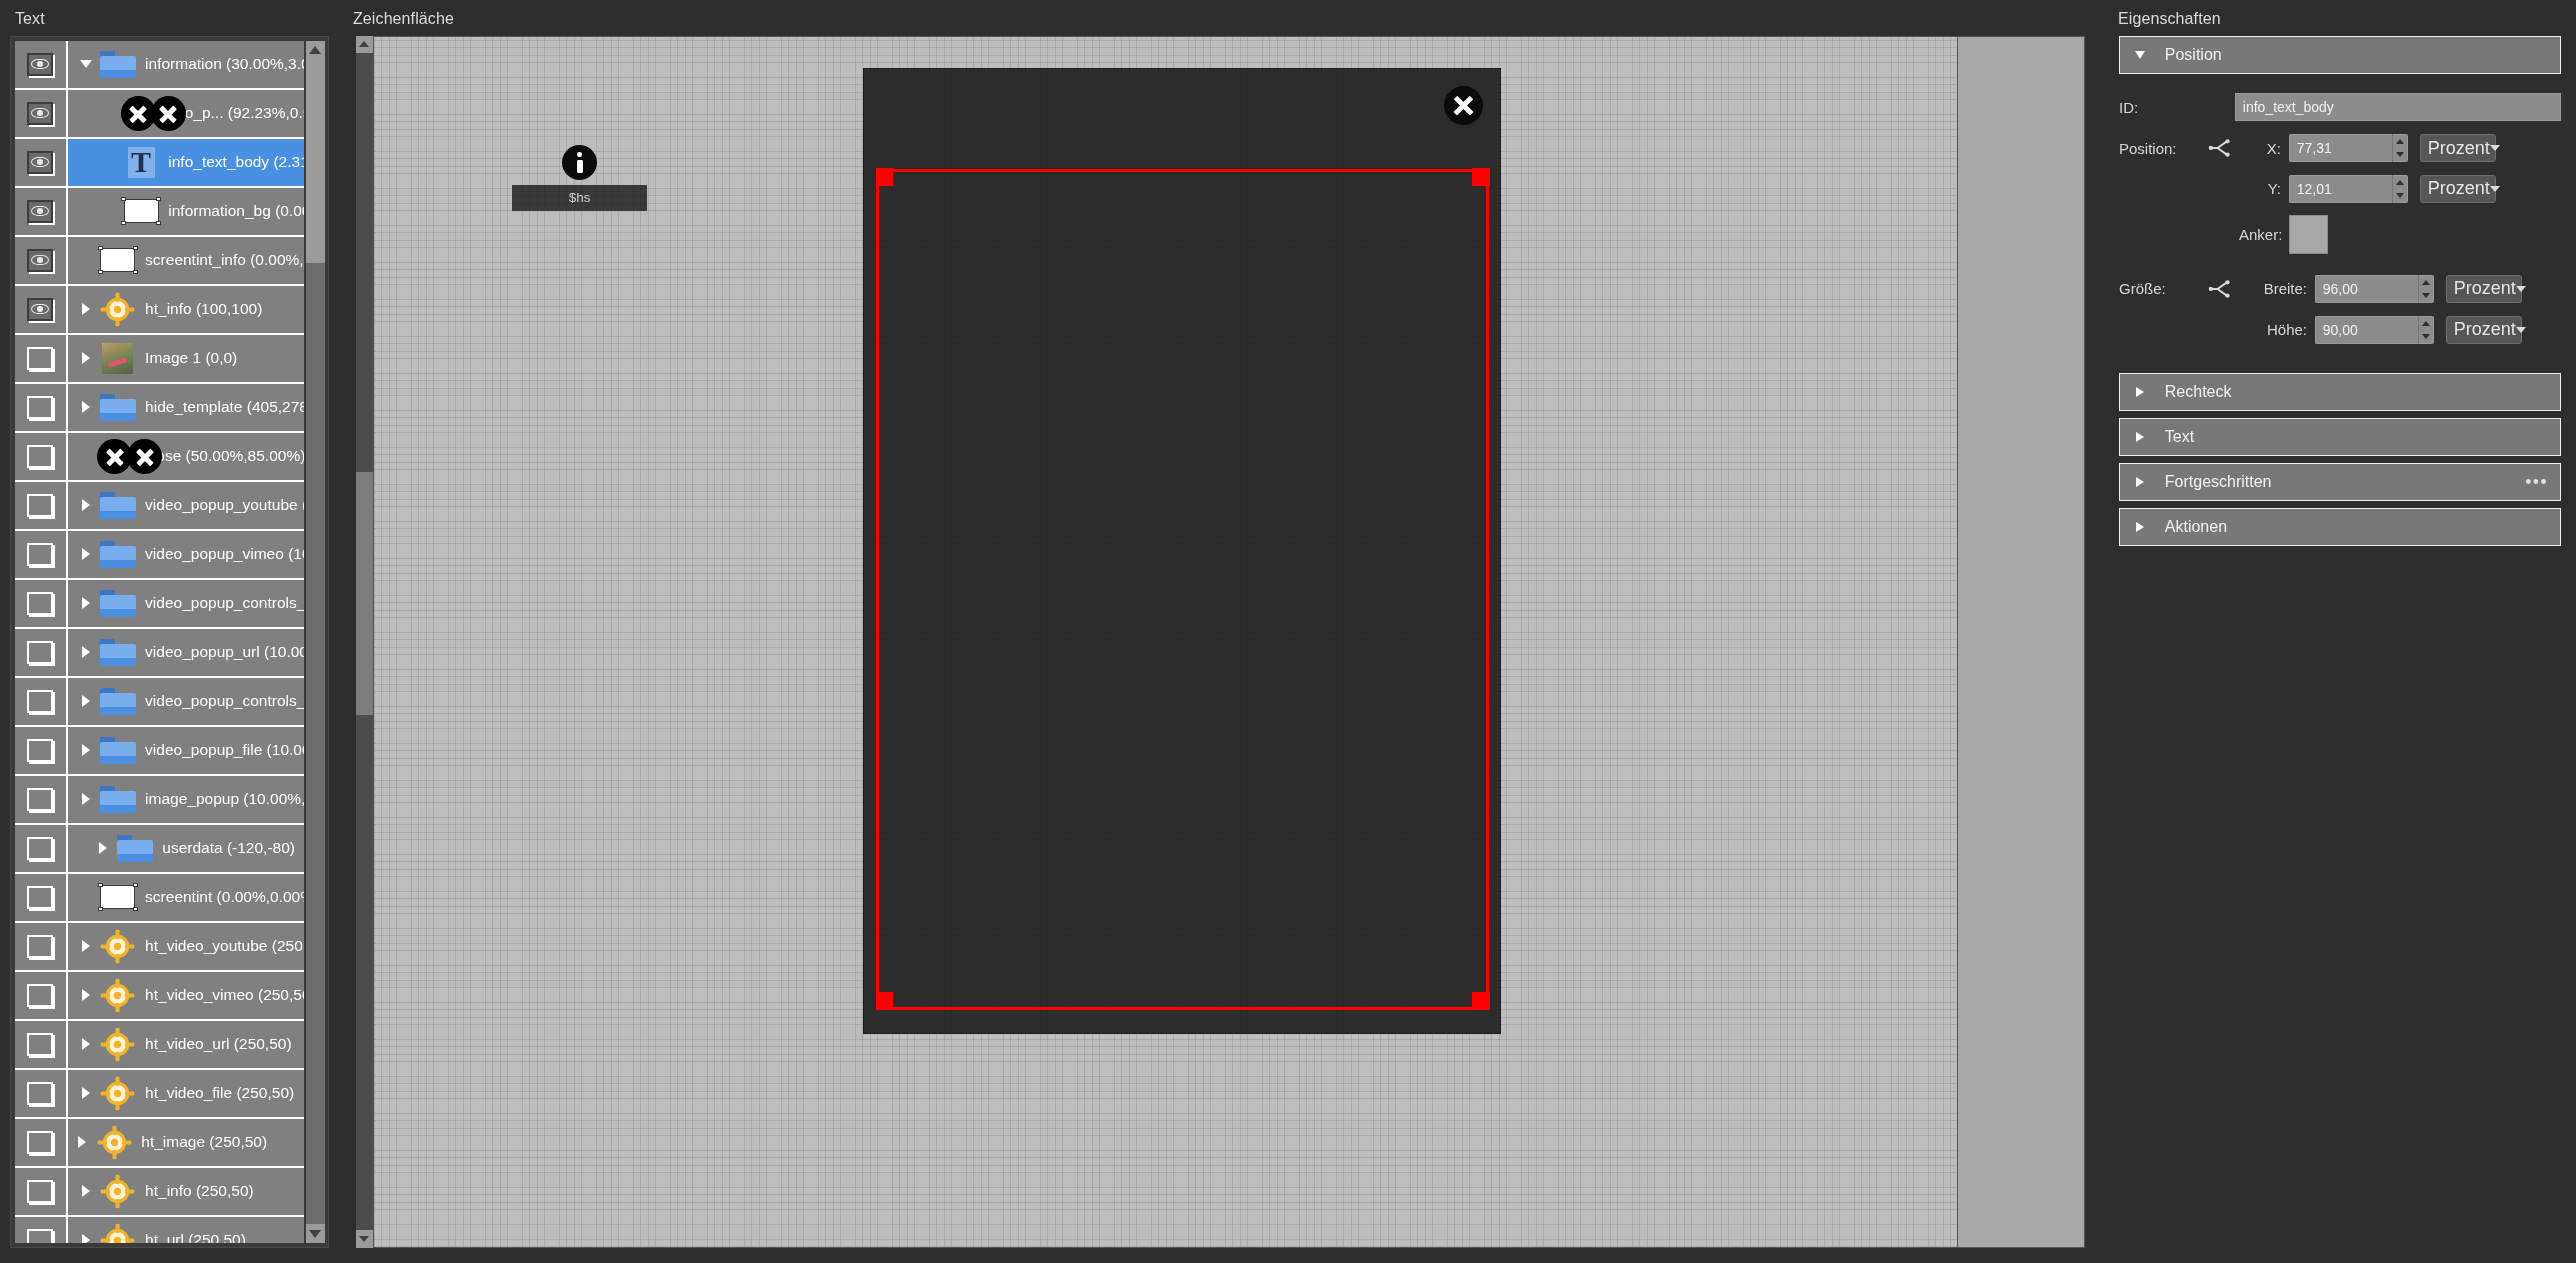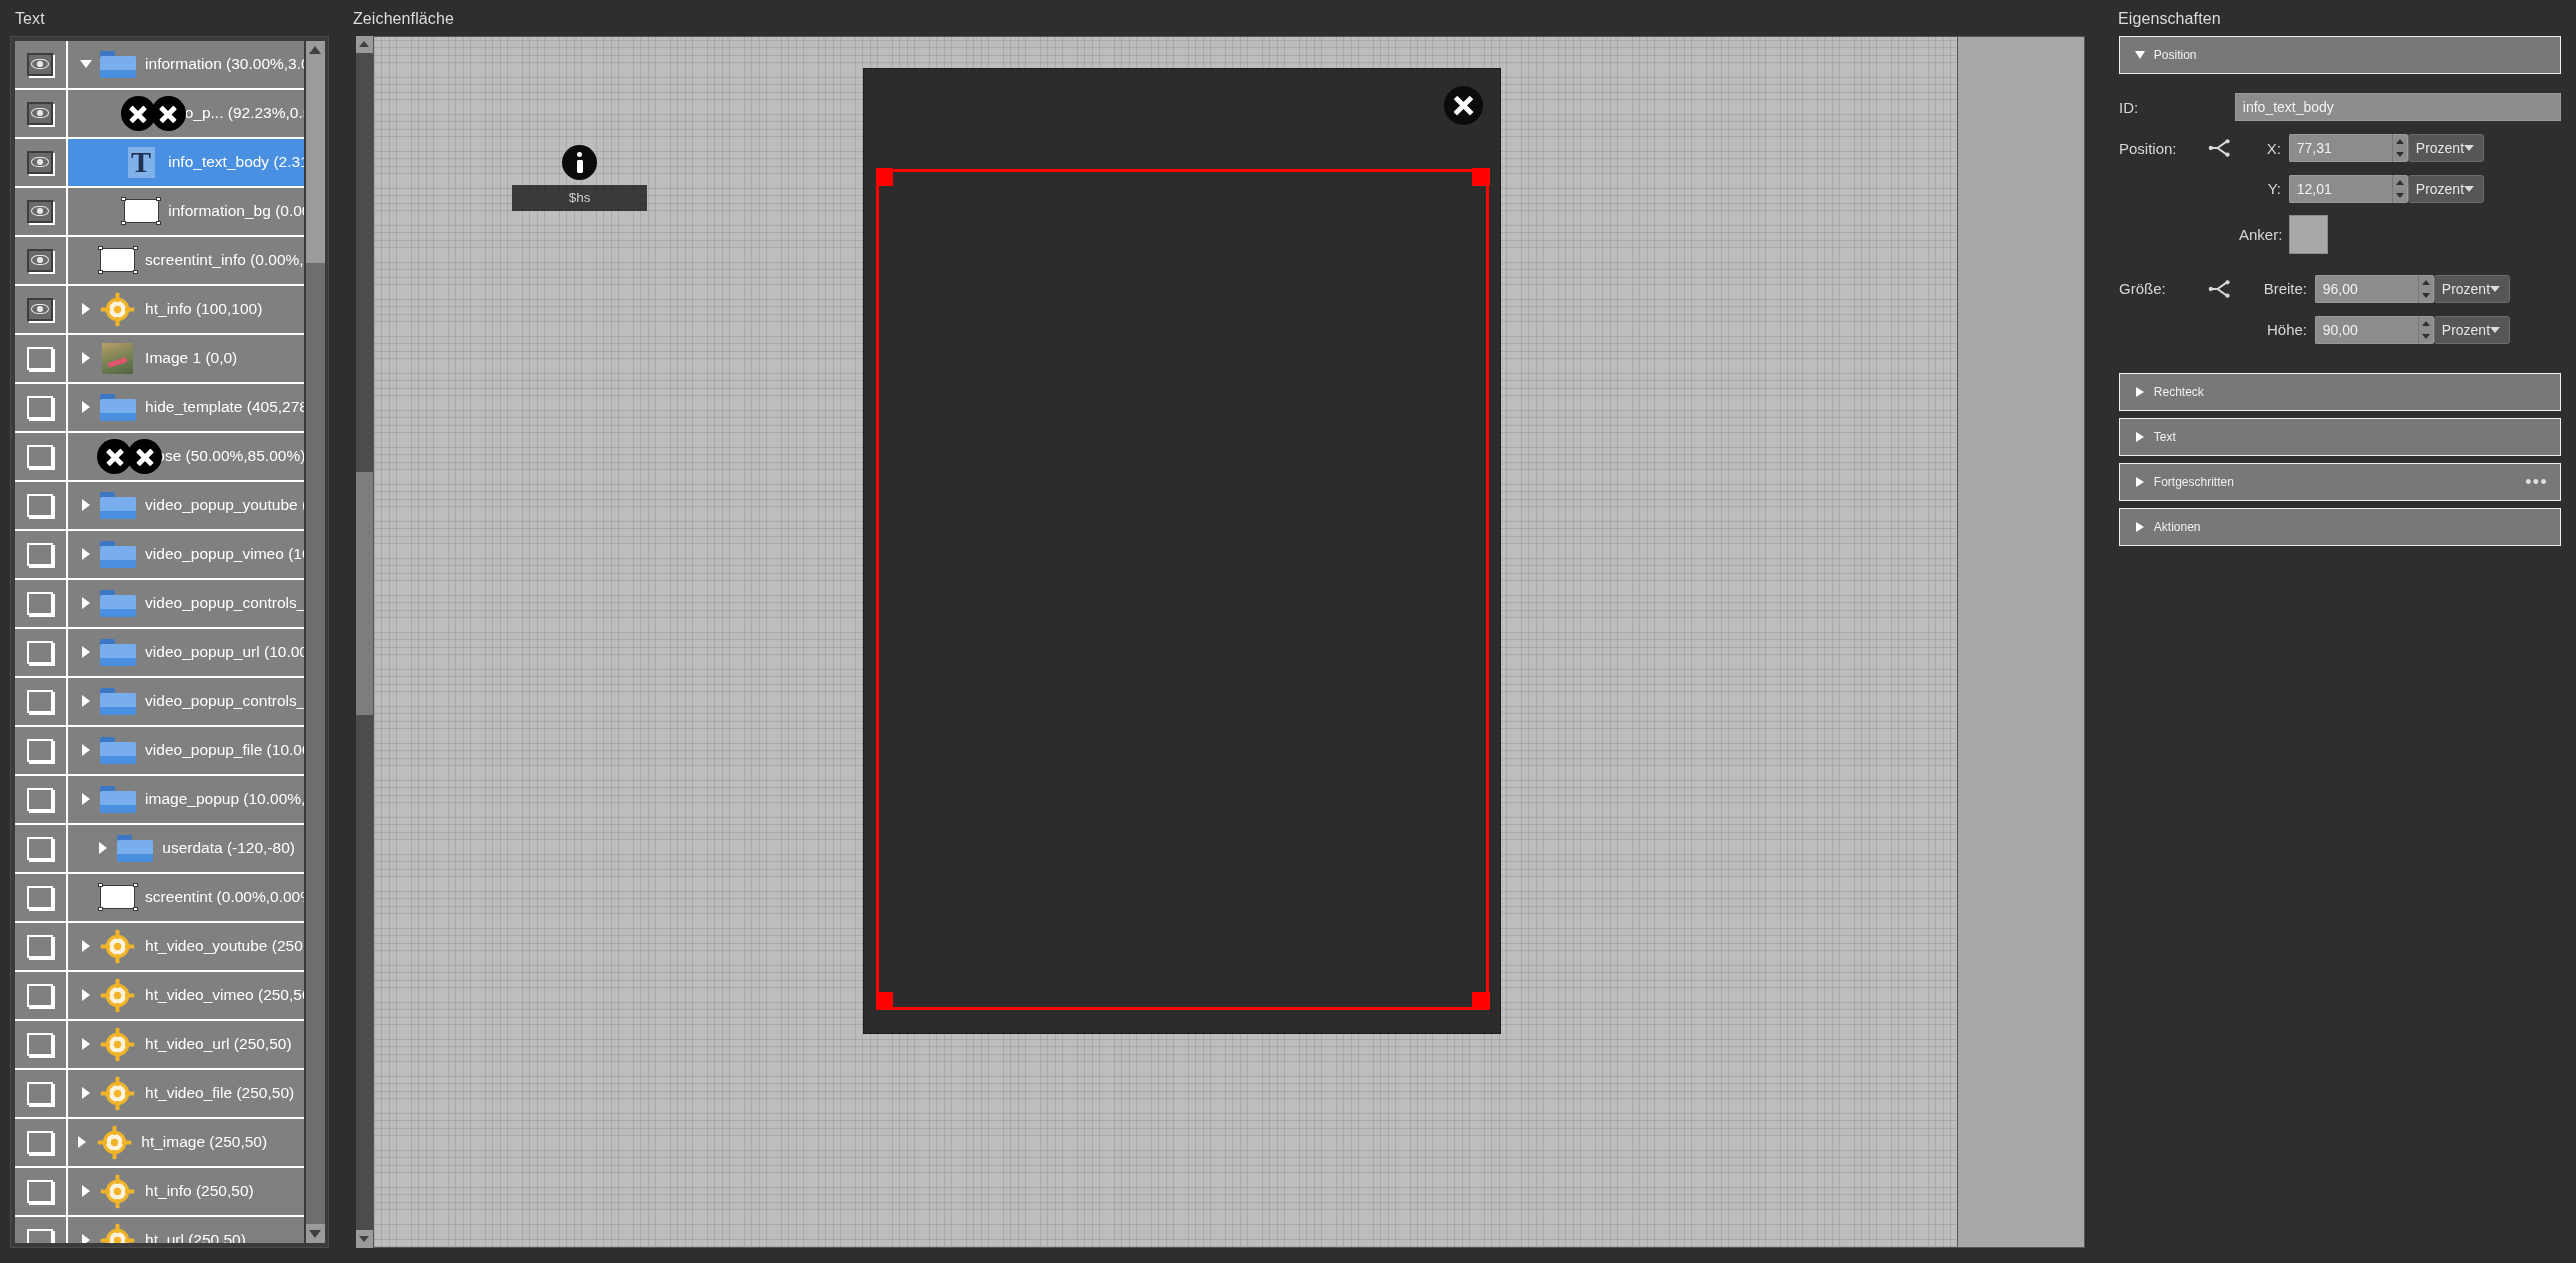--- a/index.html
+++ b/index.html
@@ -354,21 +354,21 @@
   .section-head .tw {
     width: 19px; display:flex; align-items:center; justify-content:center;
   }
   .section-head .tw i {
     width:0;height:0;border-left:8px solid #fff;border-top:5.4px solid transparent;border-bottom:5.4px solid transparent;
   }
   .section-head.open .tw i {
     border-left:5.4px solid transparent;border-right:5.4px solid transparent;border-top:8px solid #fff;border-bottom:0;
   }
   .section-head .ttl {
-    color:#f2f2f2; font-size: 12px; margin-left: 4px; white-space: nowrap;
+    color:#f2f2f2; font-size: 16px; margin-left: 15px; white-space: nowrap;
   }
   .section-head .dots {
     position:absolute; right: 12px; color:#e0e0e0; font-size: 17.6px; letter-spacing: 1.4px; line-height: 0;
   }
 
   .prop-rows { padding: 12px 0 17.6px 0; }
   .prow {
     display: flex; align-items: center;
     margin-bottom: 10.8px;
     min-height: 30px;
@@ -409,26 +409,27 @@
     border-radius: 0 2px 2px 0;
   }
   .spin-btns i {
     flex: 1 1 50%; display: flex; align-items: center; justify-content: center;
   }
   .spin-btns i::before { content:""; width:0;height:0; }
   .spin-btns i.up::before { border-left:4.7px solid transparent;border-right:4.7px solid transparent;border-bottom:5.4px solid #2f2f2f; }
   .spin-btns i.dn::before { border-left:4.7px solid transparent;border-right:4.7px solid transparent;border-top:5.4px solid #2f2f2f; }
 
   .unit-sel {
+    margin-left: 12px;
     width: 76px; height: 28px;
     background: #565656; border: 0.7px solid #6d6d6d;
     border-radius: 2.7px;
     display: flex; align-items: center; 
     padding: 0 6.8px;
-    color: #e6e6e6; font-size: 14px;
+    color: #e6e6e6; font-size: 18px;
   }
   .unit-sel i { width:0;height:0;border-left:5.4px solid transparent;border-right:5.4px solid transparent;border-top:6px solid #dcdcdc; }
 
   .anchor-swatch {
     width: 39px; height: 39px; background: #a8a8a8; border: 0.7px solid #8a8a8a;
   }
 
   .spacer-14 { height: 9.5px; }
 </style>
 </head>

